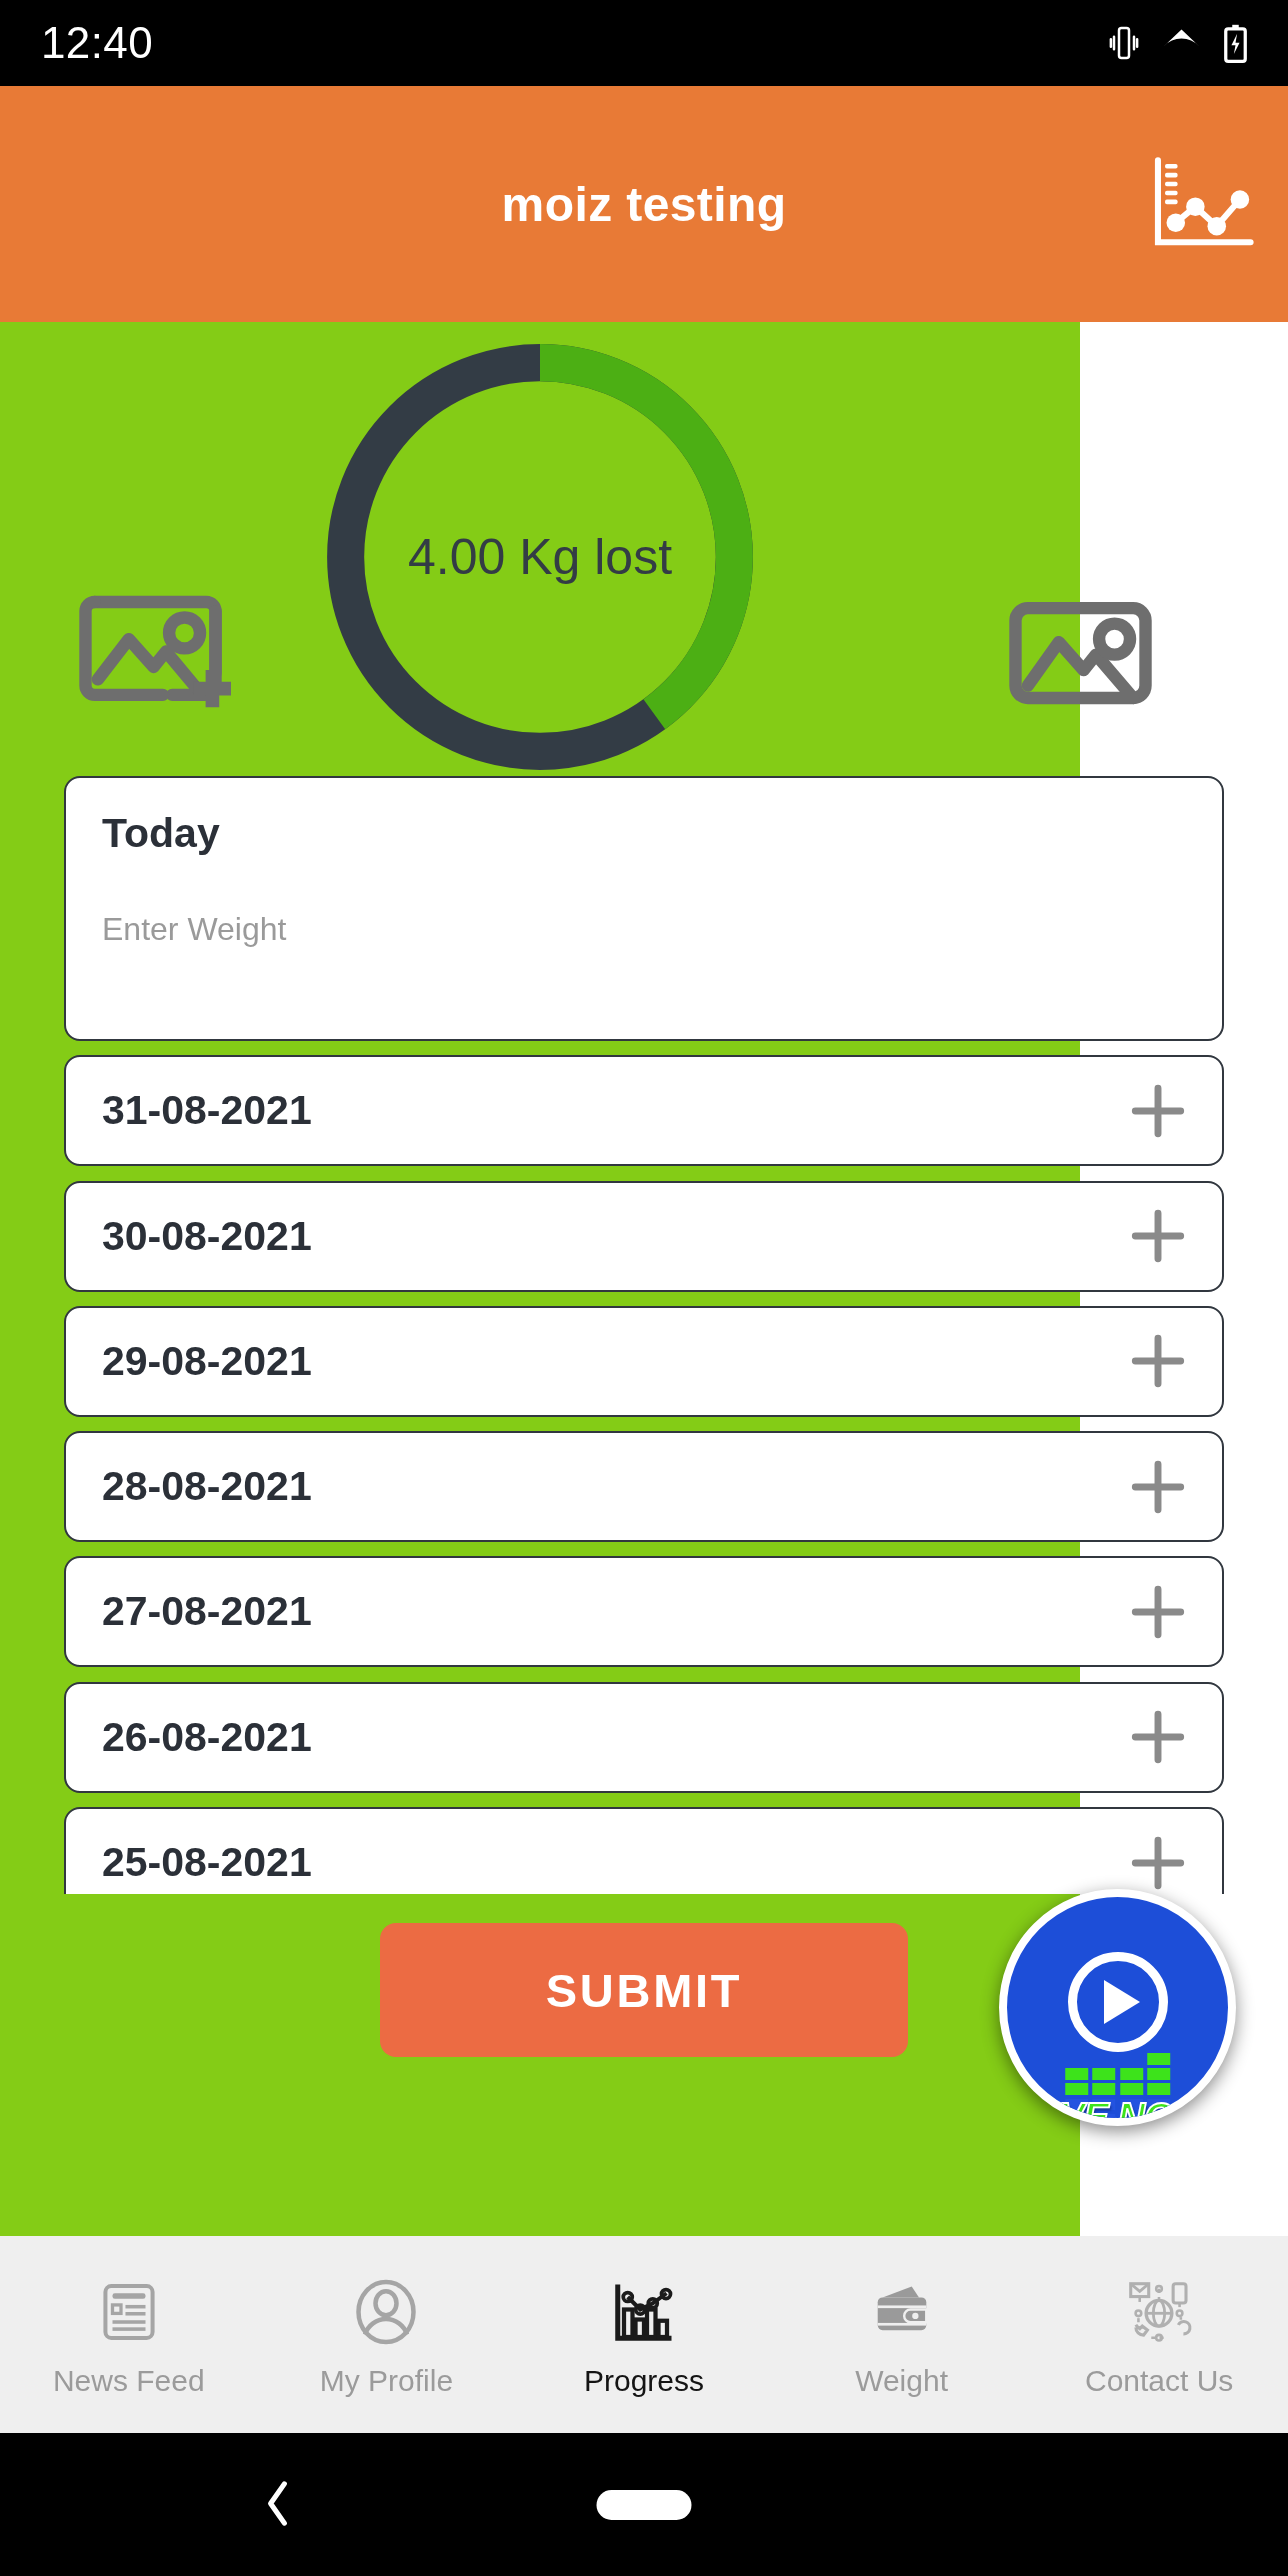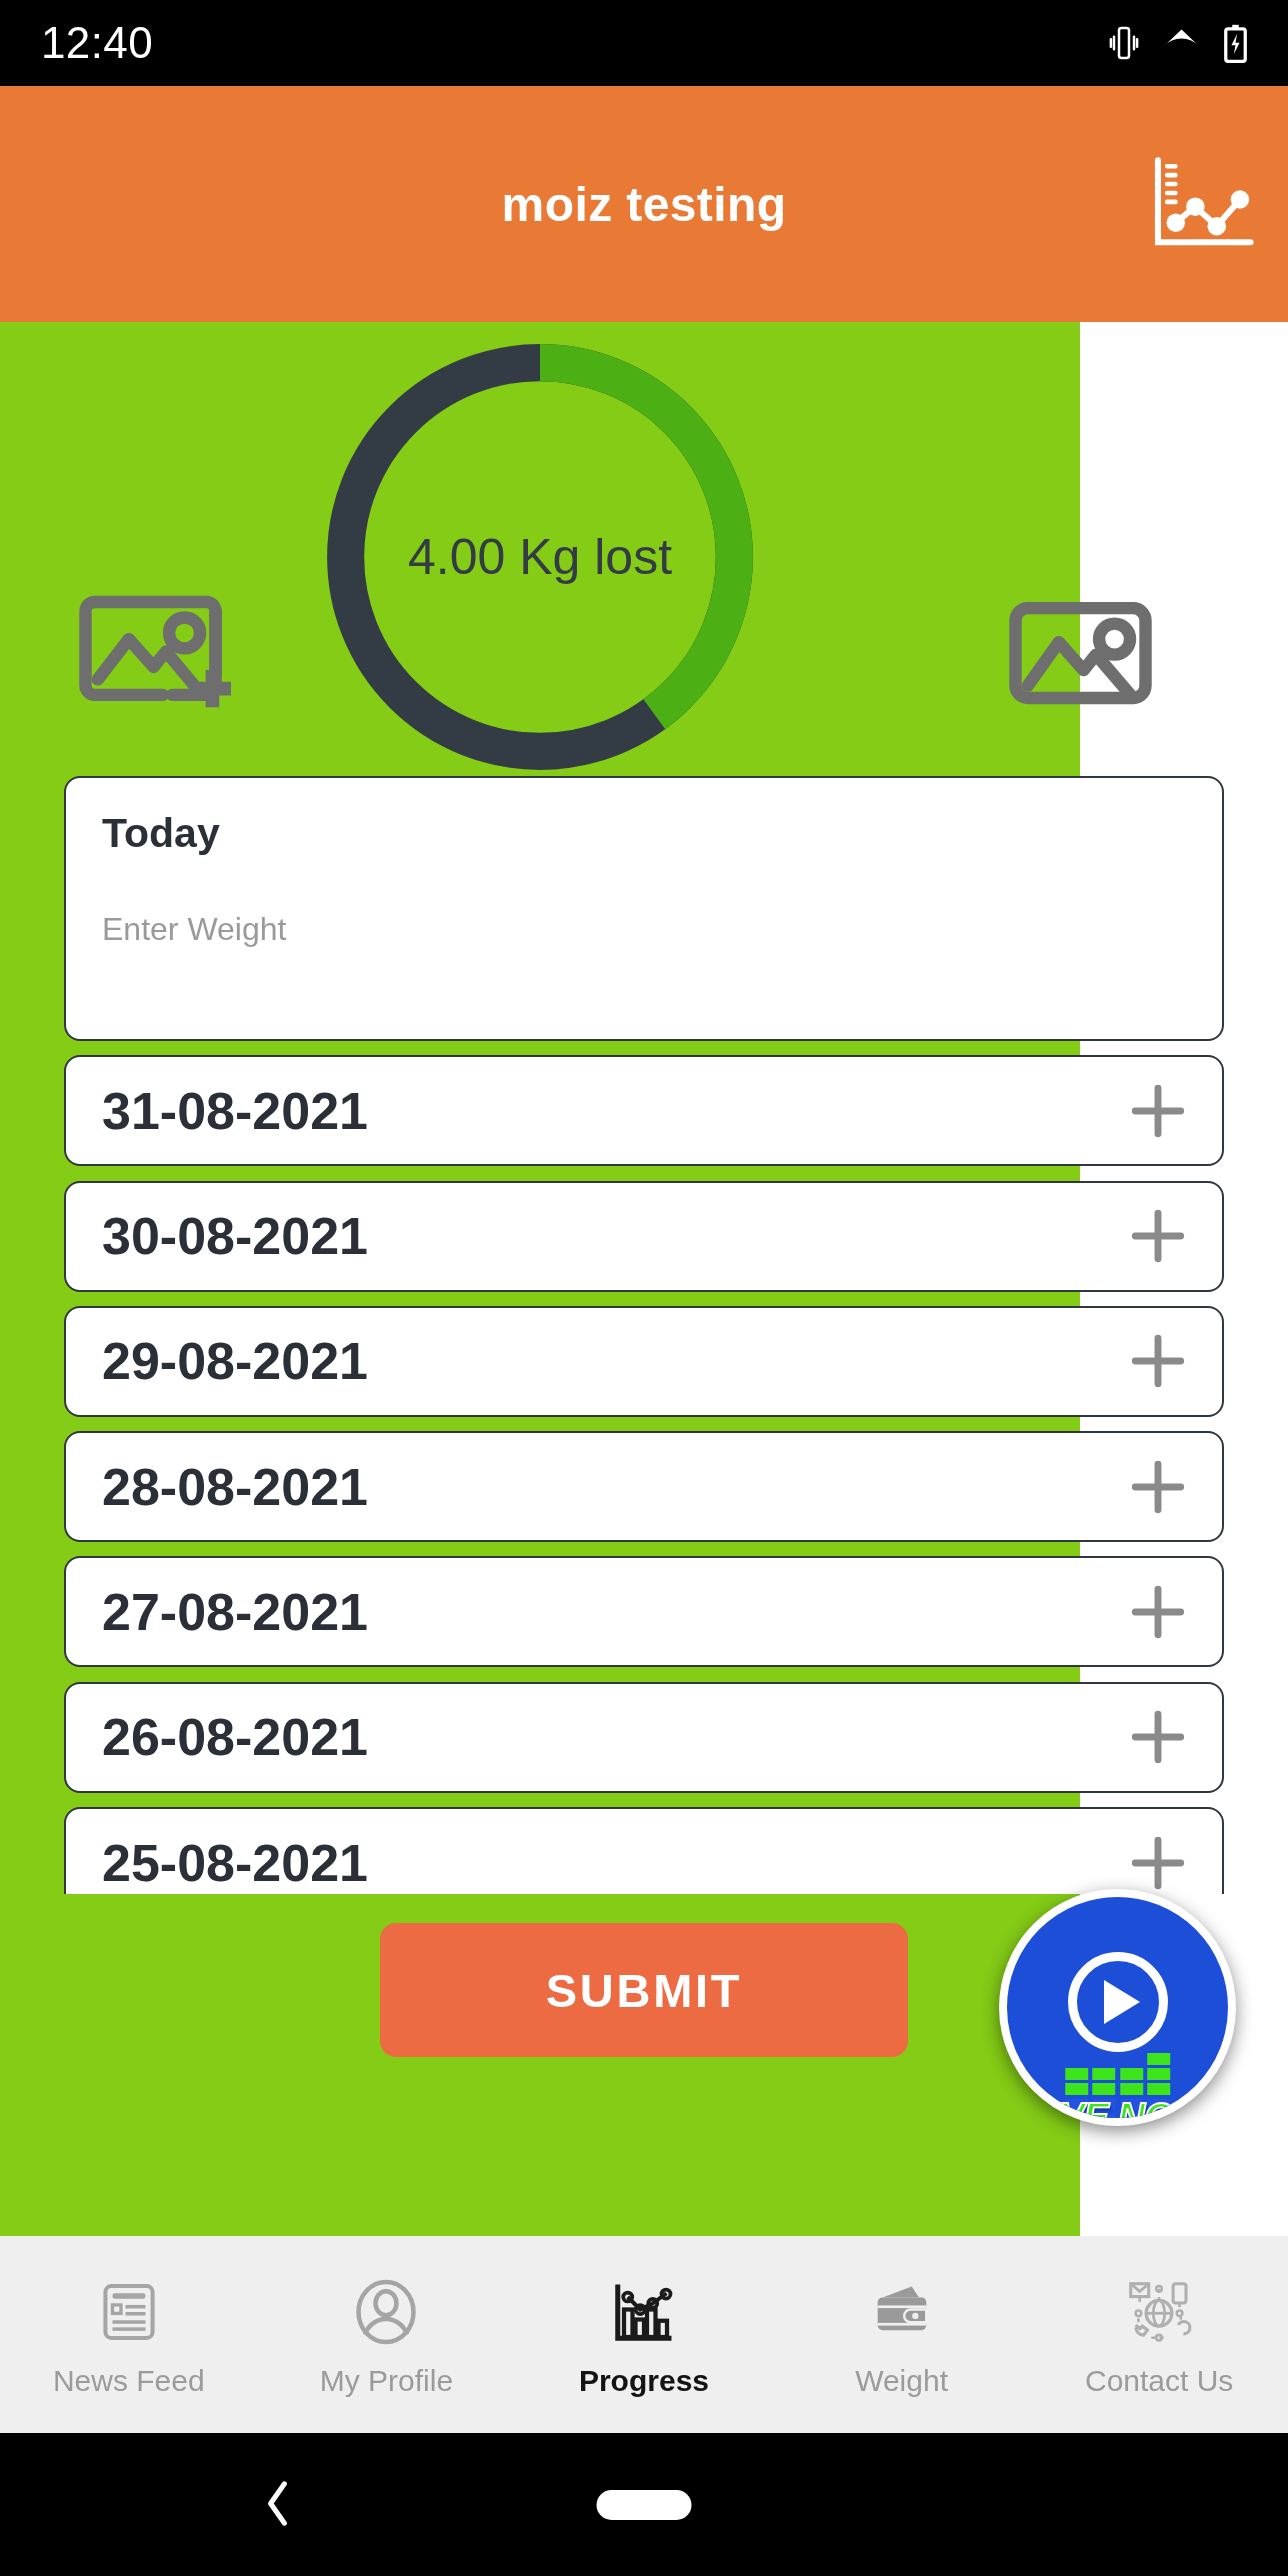--- a/index.html
+++ b/index.html
@@ -61,21 +61,21 @@
     margin-top:54px; width:100%; border:none; outline:none;
     font-family:"Liberation Sans", sans-serif;
     font-size:32px; color:#2b3038; background:transparent;
   }
   .weight-input::placeholder { color:#9a9a9a; }
 
   .date-card {
     height:111px; display:flex; align-items:center;
     padding:0 30px 0 36px;
   }
-  .date-text { font-size:52px; font-weight:bold; color:#2b3038; letter-spacing:0px; }
+  .date-text { font-size:41px; font-weight:bold; color:#2b3038; letter-spacing:0px; }
   .plus-btn { margin-left:auto; width:68px; height:68px; display:flex; align-items:center; justify-content:center; }
 
   
   .submit-wrap {
     position:absolute; top:1601px; left:0; width:1288px;
     display:flex; justify-content:center;
   }
   .submit-btn {
     width:528px; height:134px; border:none; border-radius:16px;
     background:#EC6B43; color:#fff; font-size:47px; font-weight:bold;
@@ -116,21 +116,21 @@
   
   .bottomnav {
     position:absolute; top:2236px; left:0; width:1288px; height:197px;
     background:#EFEFEF; display:flex; align-items:center;
   }
   .nav-item {
     flex:1; display:flex; flex-direction:column; align-items:center; gap:11px;
     color:#9b9b9b;
   }
   .nav-item.active { color:#141414; }
-  .nav-label { font-size:30px; font-weight:bold; }
+  .nav-label { font-size:30px; font-weight:normal; }
   .nav-item:not(.active) .nav-label { font-weight:normal; color:#9b9b9b; }
   .nav-icon { width:82px; height:82px; display:flex; align-items:center; justify-content:center; }
 
   
   .androidnav {
     position:absolute; top:2433px; left:0; width:1288px; height:143px; background:#000;
   }
   .and-back { position:absolute; left:256px; top:50%; transform:translateY(-50%); }
   .and-home {
     position:absolute; left:50%; transform:translateX(-50%); top:50%;

